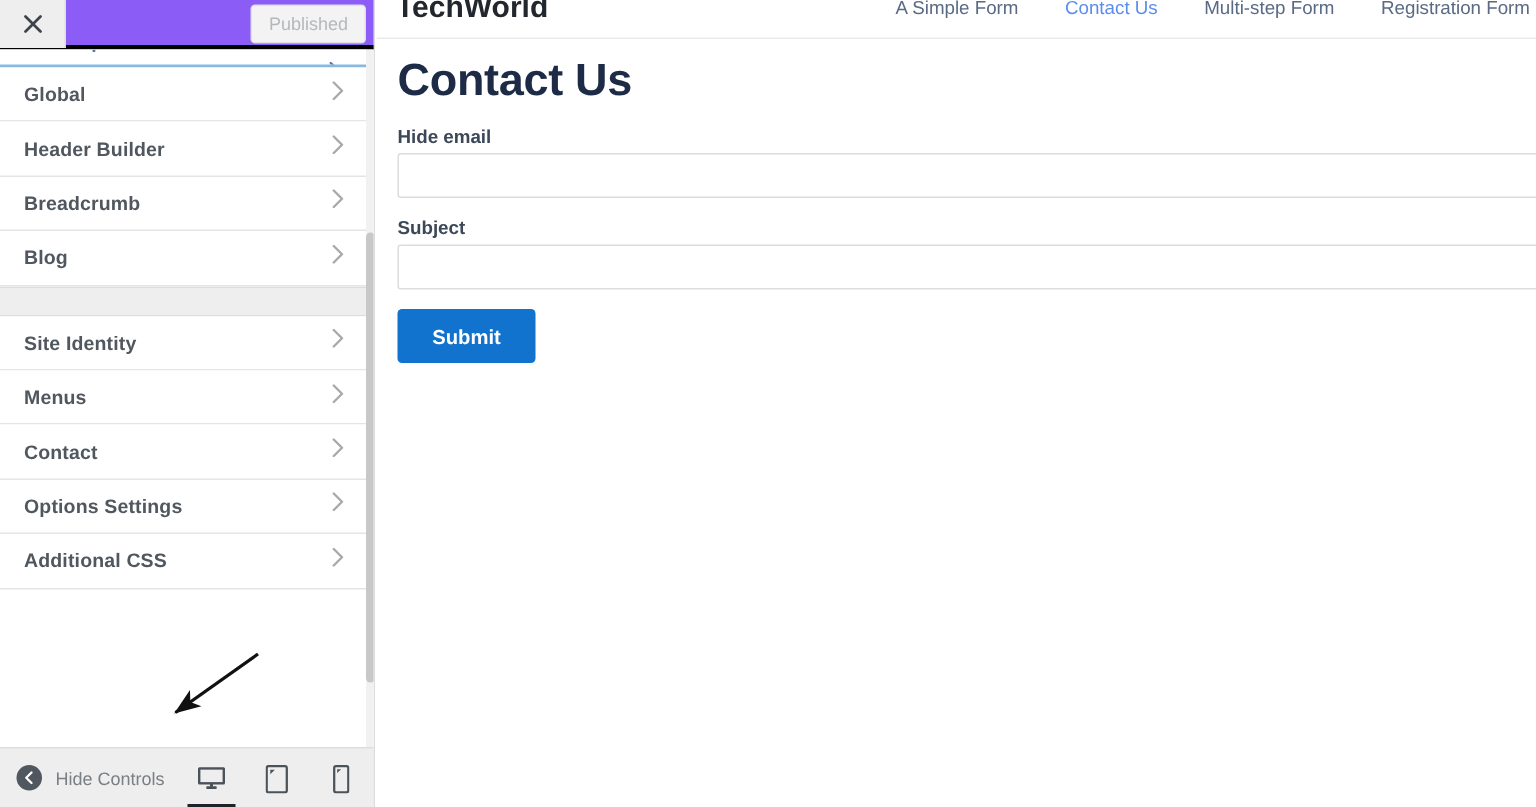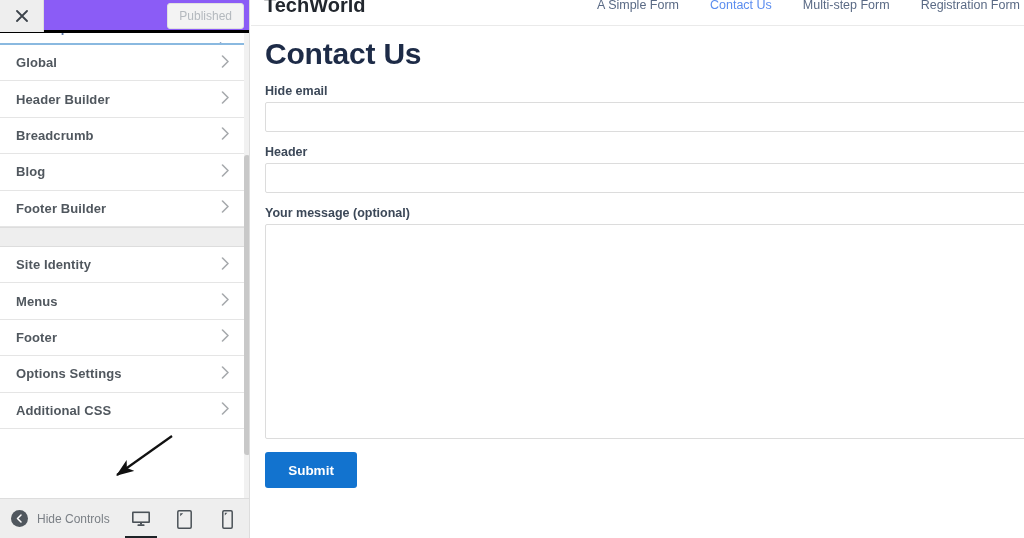--- a/index.html
+++ b/index.html
@@ -338,28 +338,20 @@
             </span>
           </div>
           <div class="cz-item">
             <span class="cz-item-label">Blog</span>
             <span class="cz-item-chevron">
               <svg width="9" height="13" viewBox="0 0 9 13">
                   <path d="M1.5 1 L7 6.5 L1.5 12" stroke="#a7aaad" stroke-width="1.6" fill="none" stroke-linecap="round" stroke-linejoin="round"></path>
                 </svg>
             </span>
           </div>
-          <div class="cz-item">
-            <span class="cz-item-label">Footer Builder</span>
-            <span class="cz-item-chevron">
-              <svg width="9" height="13" viewBox="0 0 9 13">
-                  <path d="M1.5 1 L7 6.5 L1.5 12" stroke="#a7aaad" stroke-width="1.6" fill="none" stroke-linecap="round" stroke-linejoin="round"></path>
-                </svg>
-            </span>
-          </div>
         </div>
 
         <div class="cz-gap"></div>
 
         <div class="cz-group">
           <div class="cz-item">
             <span class="cz-item-label">Site Identity</span>
             <span class="cz-item-chevron">
               <svg width="9" height="13" viewBox="0 0 9 13">
                   <path d="M1.5 1 L7 6.5 L1.5 12" stroke="#a7aaad" stroke-width="1.6" fill="none" stroke-linecap="round" stroke-linejoin="round"></path>
@@ -368,21 +360,21 @@
           </div>
           <div class="cz-item">
             <span class="cz-item-label">Menus</span>
             <span class="cz-item-chevron">
               <svg width="9" height="13" viewBox="0 0 9 13">
                   <path d="M1.5 1 L7 6.5 L1.5 12" stroke="#a7aaad" stroke-width="1.6" fill="none" stroke-linecap="round" stroke-linejoin="round"></path>
                 </svg>
             </span>
           </div>
           <div class="cz-item">
-            <span class="cz-item-label">Footer</span>
+            <span class="cz-item-label">Contact</span>
             <span class="cz-item-chevron">
               <svg width="9" height="13" viewBox="0 0 9 13">
                   <path d="M1.5 1 L7 6.5 L1.5 12" stroke="#a7aaad" stroke-width="1.6" fill="none" stroke-linecap="round" stroke-linejoin="round"></path>
                 </svg>
             </span>
           </div>
           <div class="cz-item">
             <span class="cz-item-label">Options Settings</span>
             <span class="cz-item-chevron">
               <svg width="9" height="13" viewBox="0 0 9 13">
@@ -465,28 +457,24 @@
     <div class="page-body">
       <h1 class="page-title">Contact Us</h1>
 
 
       <div class="field">
         <label class="field-label">Hide email</label>
         <input class="field-input" type="text" placeholder="" style="">
       </div>
 
       <div class="field">
-        <label class="field-label">Header</label>
+        <label class="field-label">Subject</label>
         <input class="field-input" type="text" placeholder="" style="">
       </div>
 
-      <div class="field">
-        <label class="field-label">Your message (optional)</label>
-        <textarea class="field-textarea" placeholder="" style=""></textarea>
-      </div>
 
       <button class="submit-btn">Submit</button>
     </div>
   </div>
 
   <svg id="annotation">
     <defs>
       <marker id="arrowhead" markerWidth="9" markerHeight="9" refX="7.5" refY="3.2" orient="auto" markerUnits="strokeWidth">
         <path d="M8 3.2 L0 0.2 L2 3.2 L0 6.2 Z" fill="#111111"></path>
       </marker>

